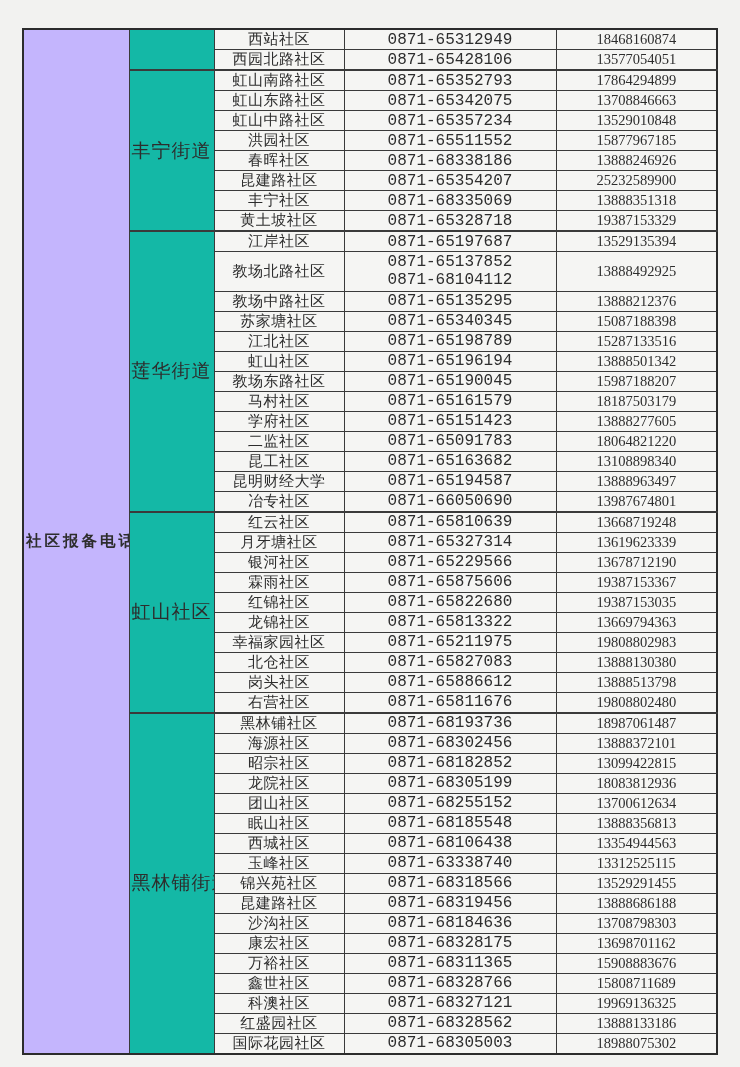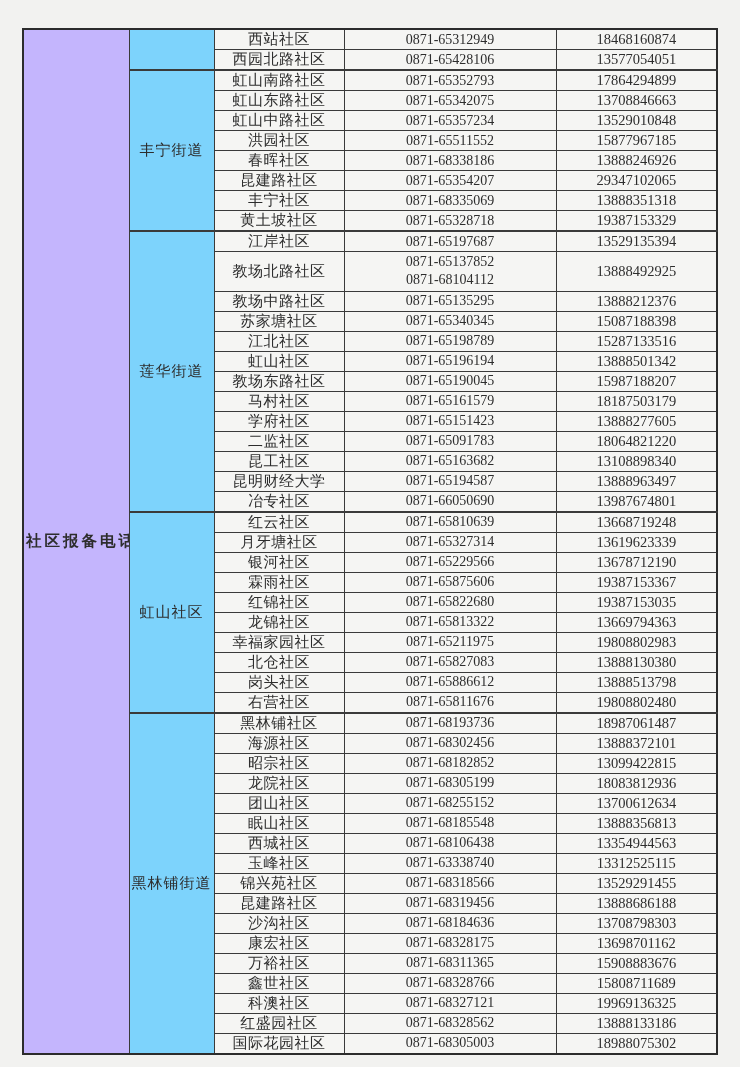--- a/index.html
+++ b/index.html
@@ -37,29 +37,29 @@
   tr.row.double{height:39.7px;margin-left:18px;}
   tr.group-start td{border-top-width:2.2px;}
   .left-header{
     font-weight:bold;
     font-size:15.5px;
     letter-spacing:3px;
     padding-bottom:205px; 
     background:#c4b5fd;
   }
   .street-cell{
-    font-size:15px;
+    font-size:19px;
     letter-spacing:1px;
-    background:#7dd3fc;
+    background:#14b8a6;
   }
   .community-cell{
     font-size:15px;
     letter-spacing:0.5px;
   }
-  .phone-cell{font-size:14px;}
+  .phone-cell{font-size:16px;font-family:Liberation Mono, monospace;}
   .phone-cell div{line-height:18px;}
   .mobile-cell{font-size:14.5px;}
 </style>
 </head>
 <body>
 
 <table class="doc-table">
   <colgroup>
     <col class="c-label">
     <col class="c-street">
@@ -118,21 +118,21 @@
         <td class="phone-cell">
           <div>0871-68338186</div>
         </td>
         <td class="mobile-cell">13888246926</td>
       </tr>
       <tr class="row">
         <td class="community-cell">昆建路社区</td>
         <td class="phone-cell">
           <div>0871-65354207</div>
         </td>
-        <td class="mobile-cell">29347102065</td>
+        <td class="mobile-cell">25232589900</td>
       </tr>
       <tr class="row">
         <td class="community-cell">丰宁社区</td>
         <td class="phone-cell">
           <div>0871-68335069</div>
         </td>
         <td class="mobile-cell">13888351318</td>
       </tr>
       <tr class="row">
         <td class="community-cell">黄土坡社区</td>

